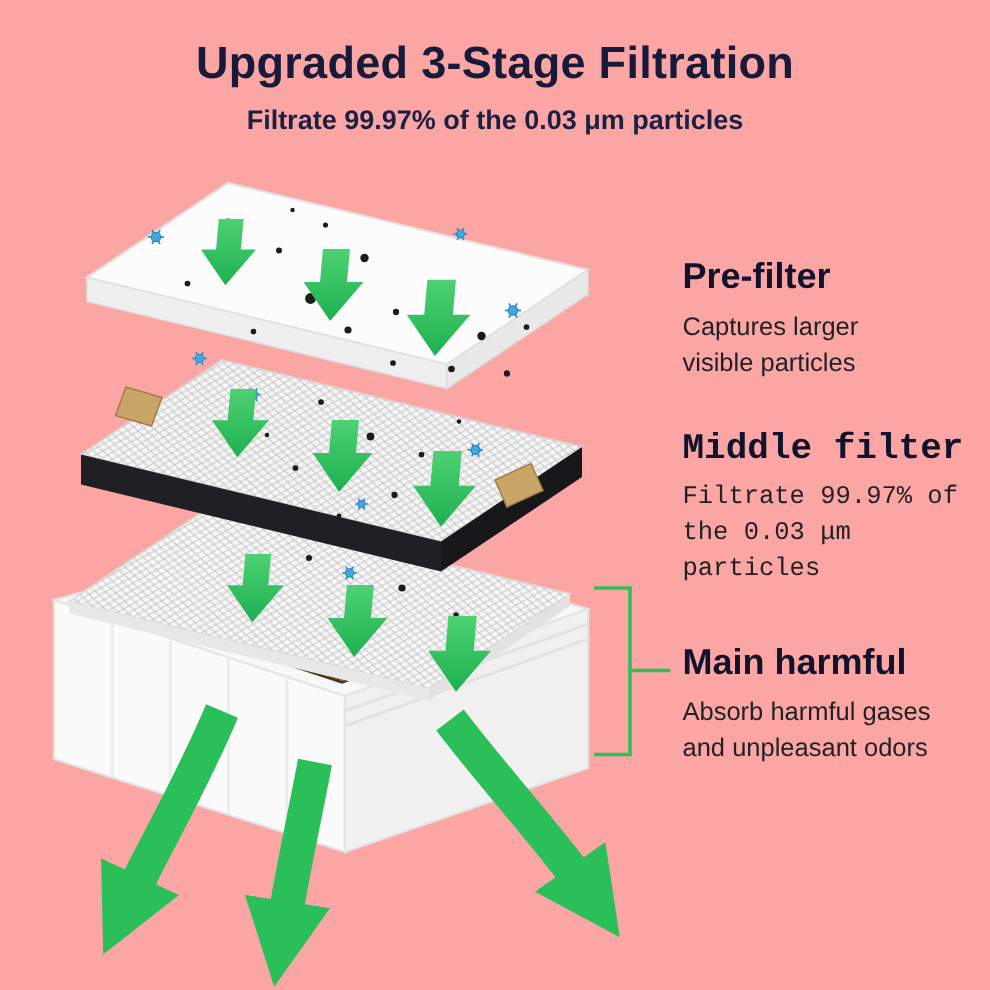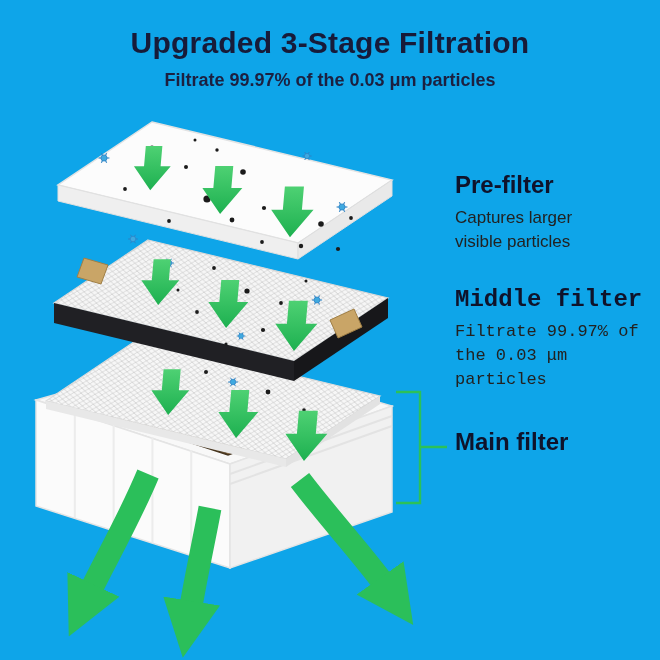--- a/index.html
+++ b/index.html
@@ -1,17 +1,17 @@
 <!DOCTYPE html>
 <html><head>
 <meta charset="utf-8">
 <style>
   html,body{margin:0;padding:0;background:#ffffff;}
   body{width:660px;height:660px;font-family:"Liberation Sans",sans-serif;}
-  .stage{position:relative;width:660px;height:660px;background:#0ea5e9;overflow:hidden;}
+  .stage{position:relative;width:660px;height:660px;background:#fca5a5;overflow:hidden;}
   .title{position:absolute;top:26px;left:0;width:100%;text-align:center;margin:0;
          font-size:30px;font-weight:800;color:#171b39;letter-spacing:.2px;}
   .subtitle{position:absolute;top:70px;left:0;width:100%;text-align:center;
             font-size:18px;font-weight:600;color:#1c2040;}
   svg.diagram{position:absolute;left:0;top:0;}
   .callout{position:absolute;width:190px;}
   .callout .heading{font-size:24px;font-weight:800;color:#0f132b;margin:0 0 7px 0;}
   .callout .desc{font-size:17px;line-height:1.42;color:#222;white-space:pre-line;}
   #c1{left:455px;top:171px;}
   #c2{left:455px;top:286px;font-family:Liberation Mono, monospace;}
@@ -165,16 +165,18 @@
     <div class="heading">Pre-filter</div>
     <div class="desc">Captures larger
 visible particles</div>
   </div>
   <div class="callout" id="c2">
     <div class="heading">Middle filter</div>
     <div class="desc">Filtrate 99.97% of
 the 0.03 μm particles</div>
   </div>
   <div class="callout" id="c3">
-    <div class="heading">Main filter</div>
+    <div class="heading">Main harmful</div>
+    <div class="desc">Absorb harmful gases
+and unpleasant odors</div>
   </div>
 
 </div>
 
 </body></html>

